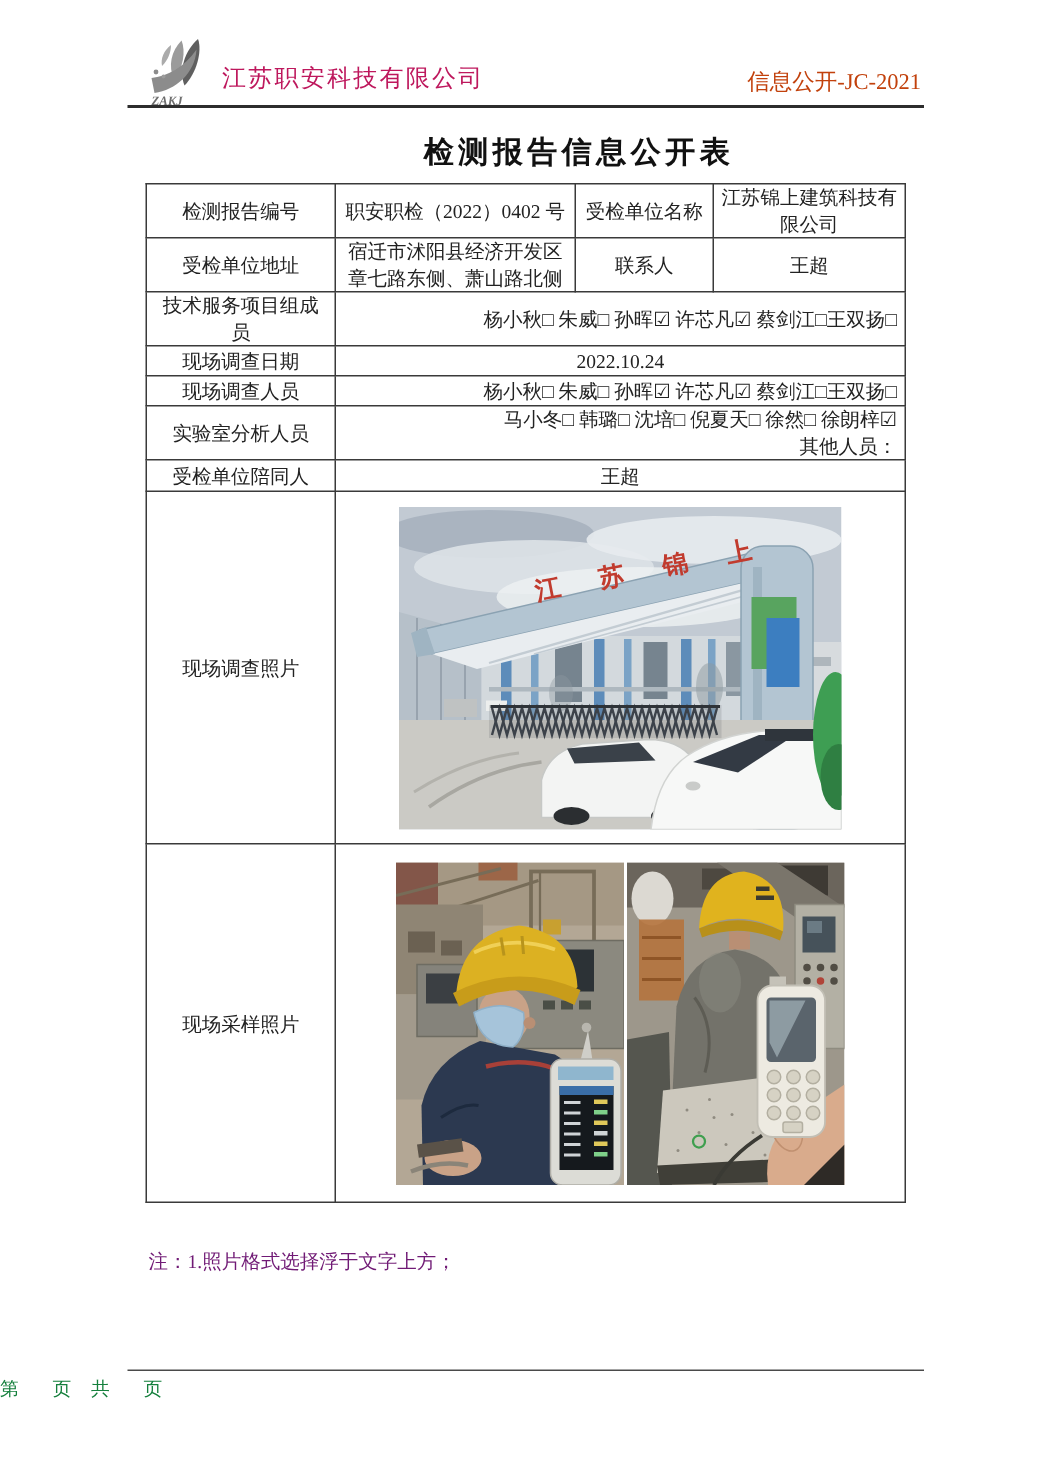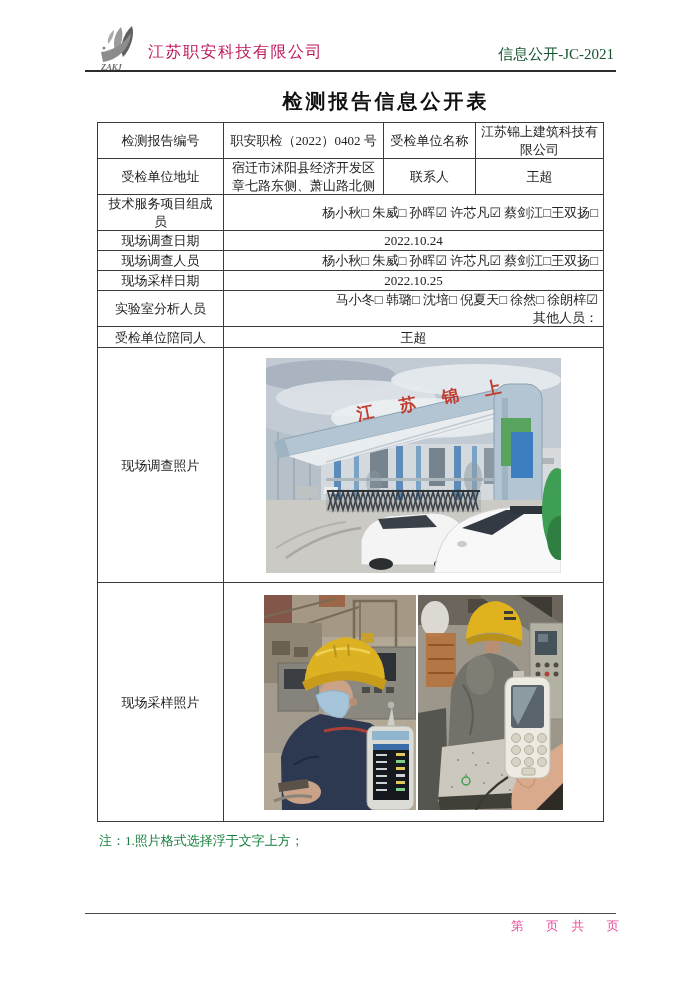--- a/index.html
+++ b/index.html
@@ -1,38 +1,38 @@
 <!DOCTYPE html>
 <html><head>
 <meta charset="utf-8">
 <style>
   html,body{margin:0;padding:0;background:#ffffff;}
   .page{position:relative;width:700px;height:989px;background:#fff;overflow:hidden;
         font-family:"Liberation Serif","DejaVu Serif",serif;color:#1f1f1f;}
   
   .logo{position:absolute;left:94px;top:24px;}
   .company{position:absolute;left:148px;top:42px;font-size:16px;letter-spacing:1.5px;color:#be185d;}
-  .doc-code{position:absolute;right:86px;top:45px;font-size:15px;color:#14532d;}
+  .doc-code{position:absolute;right:86px;top:45px;font-size:15px;color:#c2410c;}
   .hdr-line{position:absolute;left:85px;top:70px;width:531px;height:0;border-top:2.5px solid #2d2d2d;}
   .title{position:absolute;left:0;top:88px;width:700px;text-align:center;
          font-size:20px;font-weight:bold;letter-spacing:3px;color:#111;padding-left:36px;}
   
   .tbl{position:absolute;left:97px;top:122px;width:506px;border-collapse:collapse;table-layout:fixed;}
   .tbl td{border:1px solid #3a3a3a;font-size:13px;color:#222;padding:0 5px;line-height:1.35;
           overflow:hidden;}
   .lab{text-align:center;padding:0 2px;}
   .vl{text-align:right;}
   .vc{text-align:center;}
   .photo-cell{padding:6px 0;}
   .photo-wrap{display:flex;justify-content:center;align-items:center;gap:2px;}
   
-  .note{position:absolute;left:99px;top:832px;font-size:13px;color:#15803d;}
+  .note{position:absolute;left:99px;top:832px;font-size:13px;color:#701a75;}
   .ftr-line{position:absolute;left:85px;top:913px;width:531px;border-top:1.5px solid #4a4a4a;}
-  .ftr{position:absolute;left:0;top:918px;width:624px;text-align:right;font-size:12.5px;
-       letter-spacing:5px;color:#ec4899;}
+  .ftr{position:absolute;left:0;top:918px;width:624px;text-align:left;font-size:12.5px;
+       letter-spacing:5px;color:#15803d;}
   svg{display:block;}
 </style>
 </head>
 <body>
 
 <div class="page">
 
   <div class="logo">
     <svg width="52" height="48" viewBox="0 0 52 48">
       <path d="M27 3 C20 10 18 20 22 29 C28 22 30 10 27 3 Z" fill="#9b9b9b"></path>
@@ -74,24 +74,20 @@
       <td class="lab">技术服务项目组成员</td>
       <td class="vl" colspan="3">杨小秋□ 朱威□ 孙晖☑ 许芯凡☑ 蔡剑江□王双扬□</td>
     </tr>
     <tr style="height:20px">
       <td class="lab">现场调查日期</td>
       <td class="vc" colspan="3">2022.10.24</td>
     </tr>
     <tr style="height:20px">
       <td class="lab">现场调查人员</td>
       <td class="vl" colspan="3">杨小秋□ 朱威□ 孙晖☑ 许芯凡☑ 蔡剑江□王双扬□</td>
-    </tr>
-    <tr style="height:20px">
-      <td class="lab">现场采样日期</td>
-      <td class="vc" colspan="3">2022.10.25</td>
     </tr>
     <tr style="height:28px">
       <td class="lab">实验室分析人员</td>
       <td class="vl" colspan="3">
         <div>马小冬□ 韩璐□ 沈培□ 倪夏天□ 徐然□ 徐朗梓☑</div>
         <div>其他人员：</div>
       </td>
     </tr>
     <tr style="height:21px">
       <td class="lab">受检单位陪同人</td>

